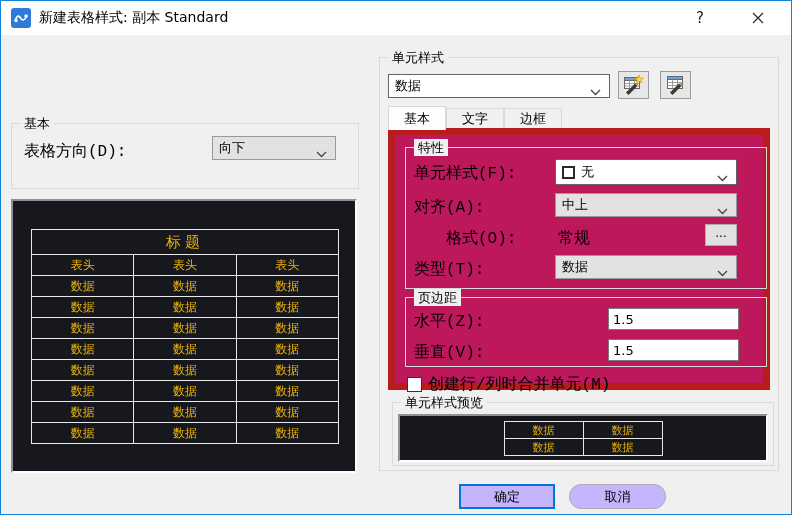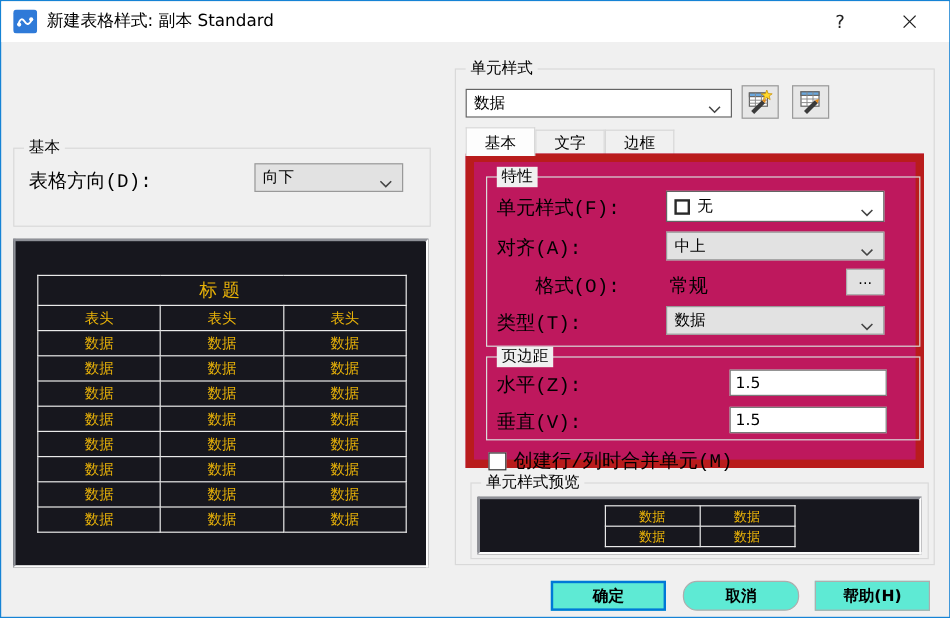--- a/index.html
+++ b/index.html
@@ -41,21 +41,21 @@
   table.ptable td { border:1px solid #e9e9e9; color:#eab308; text-align:center; vertical-align:middle; font-size:12px; padding:0; }
   #preview-table { position:absolute; left:18px; top:28px; width:308px; }
   #preview-table td { height:21px; }
   #preview-table td.row-title { height:25px; font-size:15px; letter-spacing:4px; }
   #mini-table { margin:5px auto 0 auto; }
   #mini-table td { width:79px; height:17px; font-size:11px; }
 
   
   .iconbtn { position:absolute; width:31px; height:28px; background:#e7e7e7; border:1px solid #9a9a9a; display:flex; align-items:center; justify-content:center; }
   .dots-btn { position:absolute; width:32px; height:22px; background:#e1e1e1; border:1px solid #adadad; font-size:12px; text-align:center; line-height:16px; }
-  .btn { position:absolute; height:25px; background:#5eead4; border:1px solid #adadad; font-size:13px; display:flex; align-items:center; justify-content:center;font-weight:bold; }
+  .btn { position:absolute; height:25px; background:#c4b5fd; border:1px solid #adadad; font-size:13px; display:flex; align-items:center; justify-content:center; }
   .btn.default { border:2px solid #0078d7; }
 
   
   .checkrow { position:absolute; display:flex; align-items:center; }
   .checkbox { width:15px; height:15px; background:#fff; border:1px solid #333; margin-right:6px; flex:0 0 auto; }
 </style>
 </head>
 <body>
 
 <div class="dialog">
@@ -252,15 +252,14 @@
                 <td>数据</td>
               </tr>
             </tbody>
           </table>
       </div>
     </div>
   </div>
 
   <div class="btn default" style="left:458px; top:483px; width:96px;">确定</div>
   <div class="btn" style="left:568px; top:483px; width:97px;border-radius:12px;">取消</div>
-  <div class="btn" style="left:678px; top:483px; width:96px;">帮助(H)</div>
 
 </div>
 
 </body></html>

